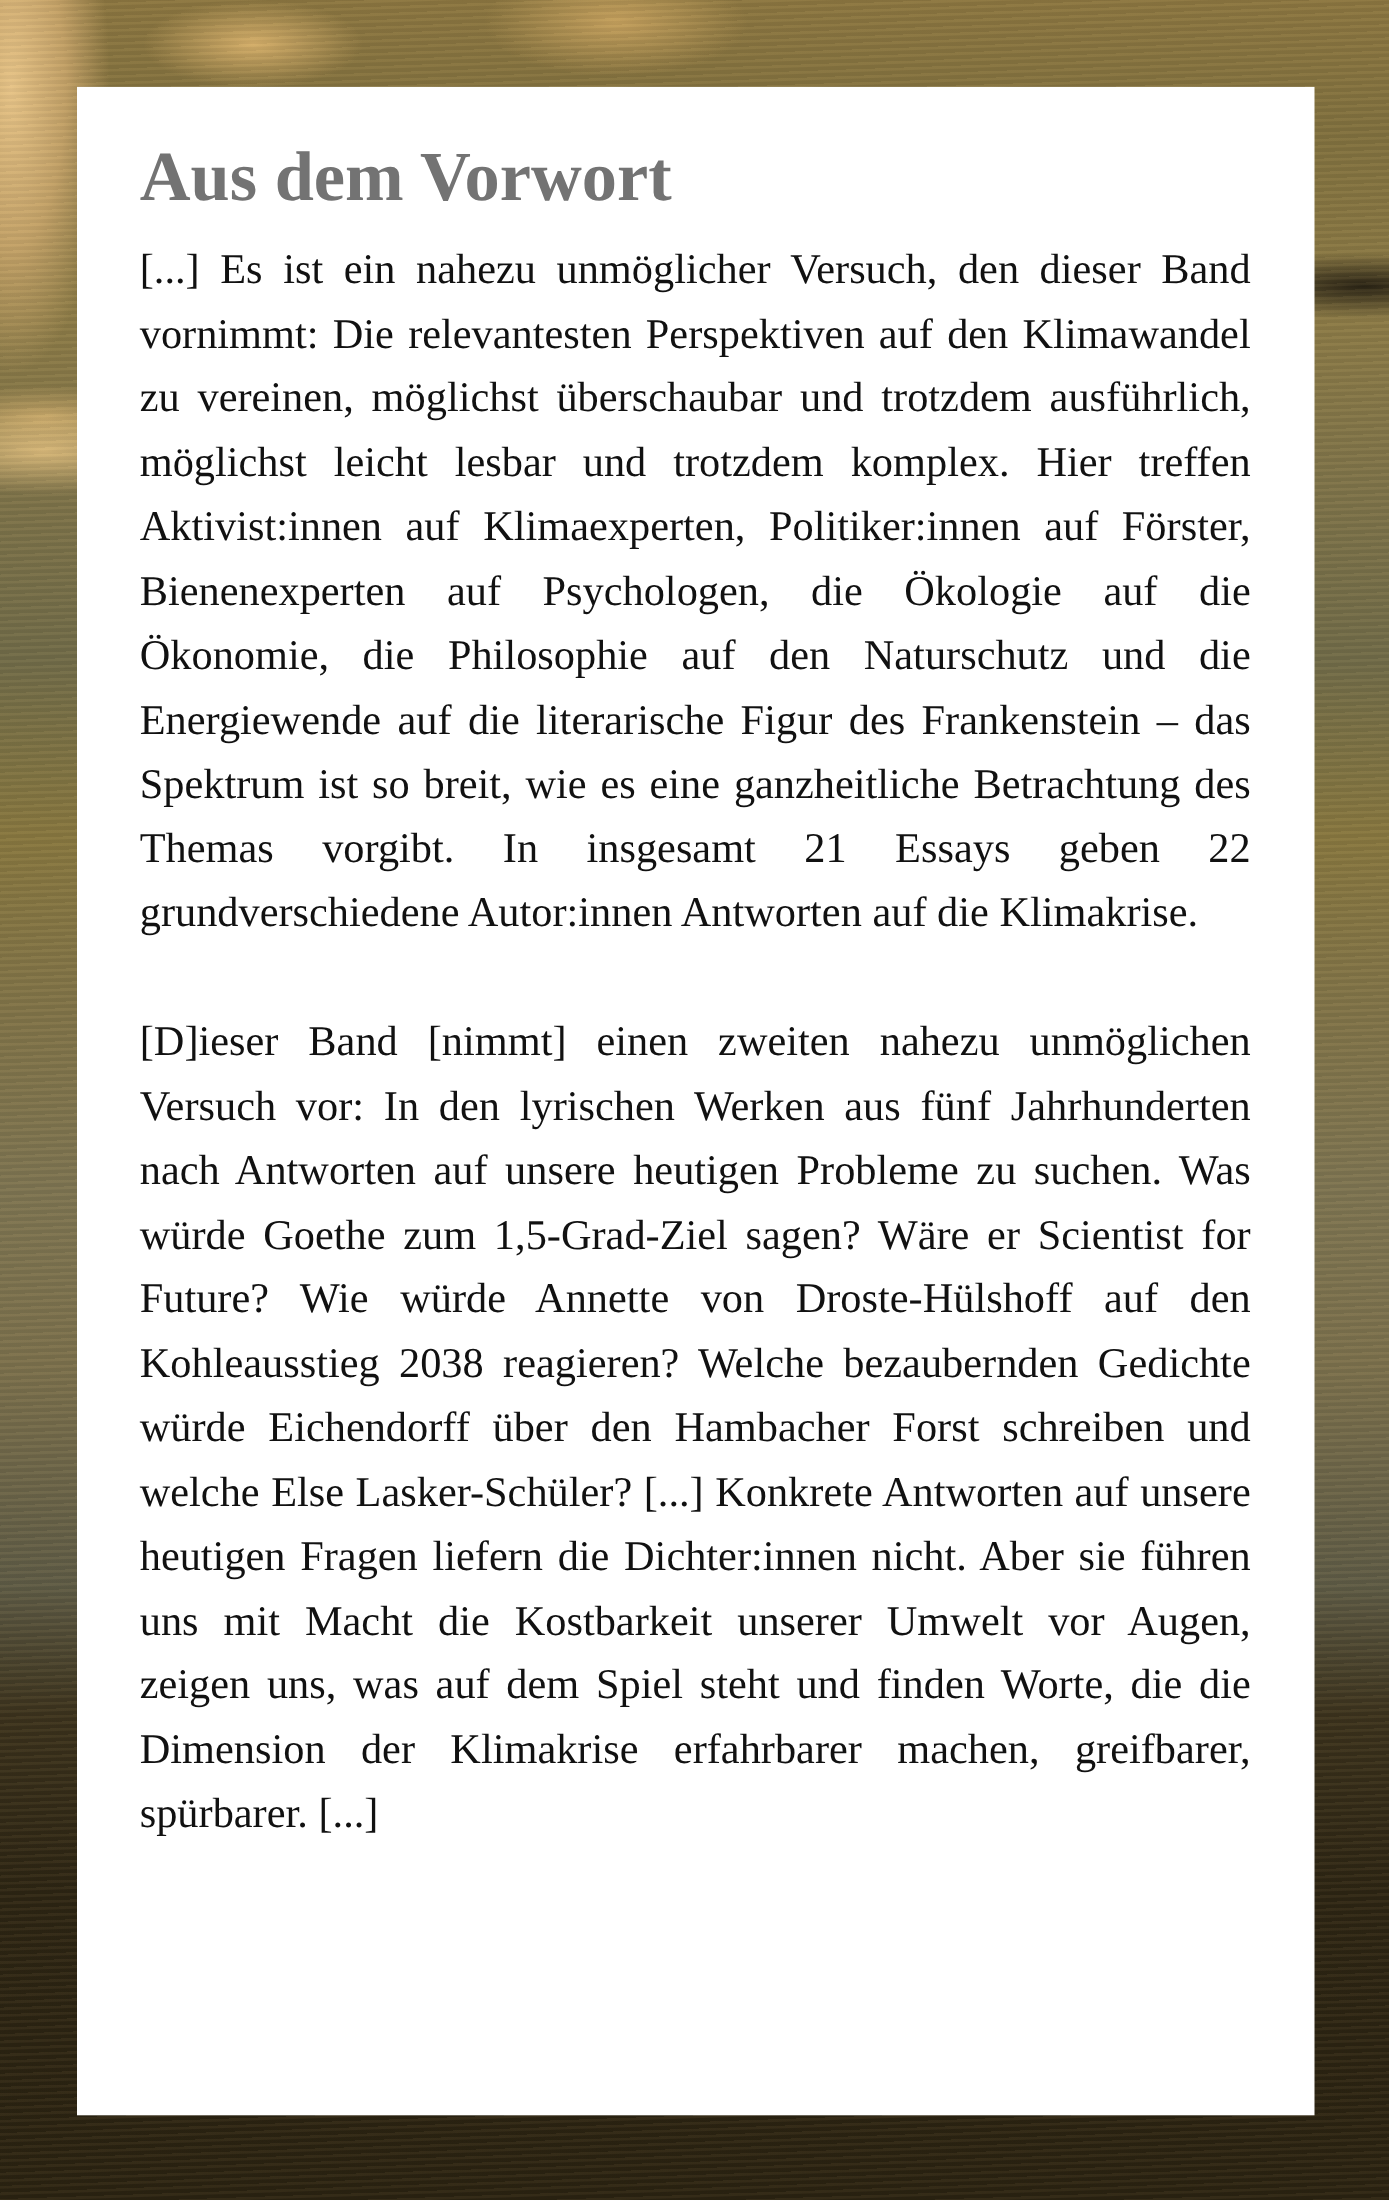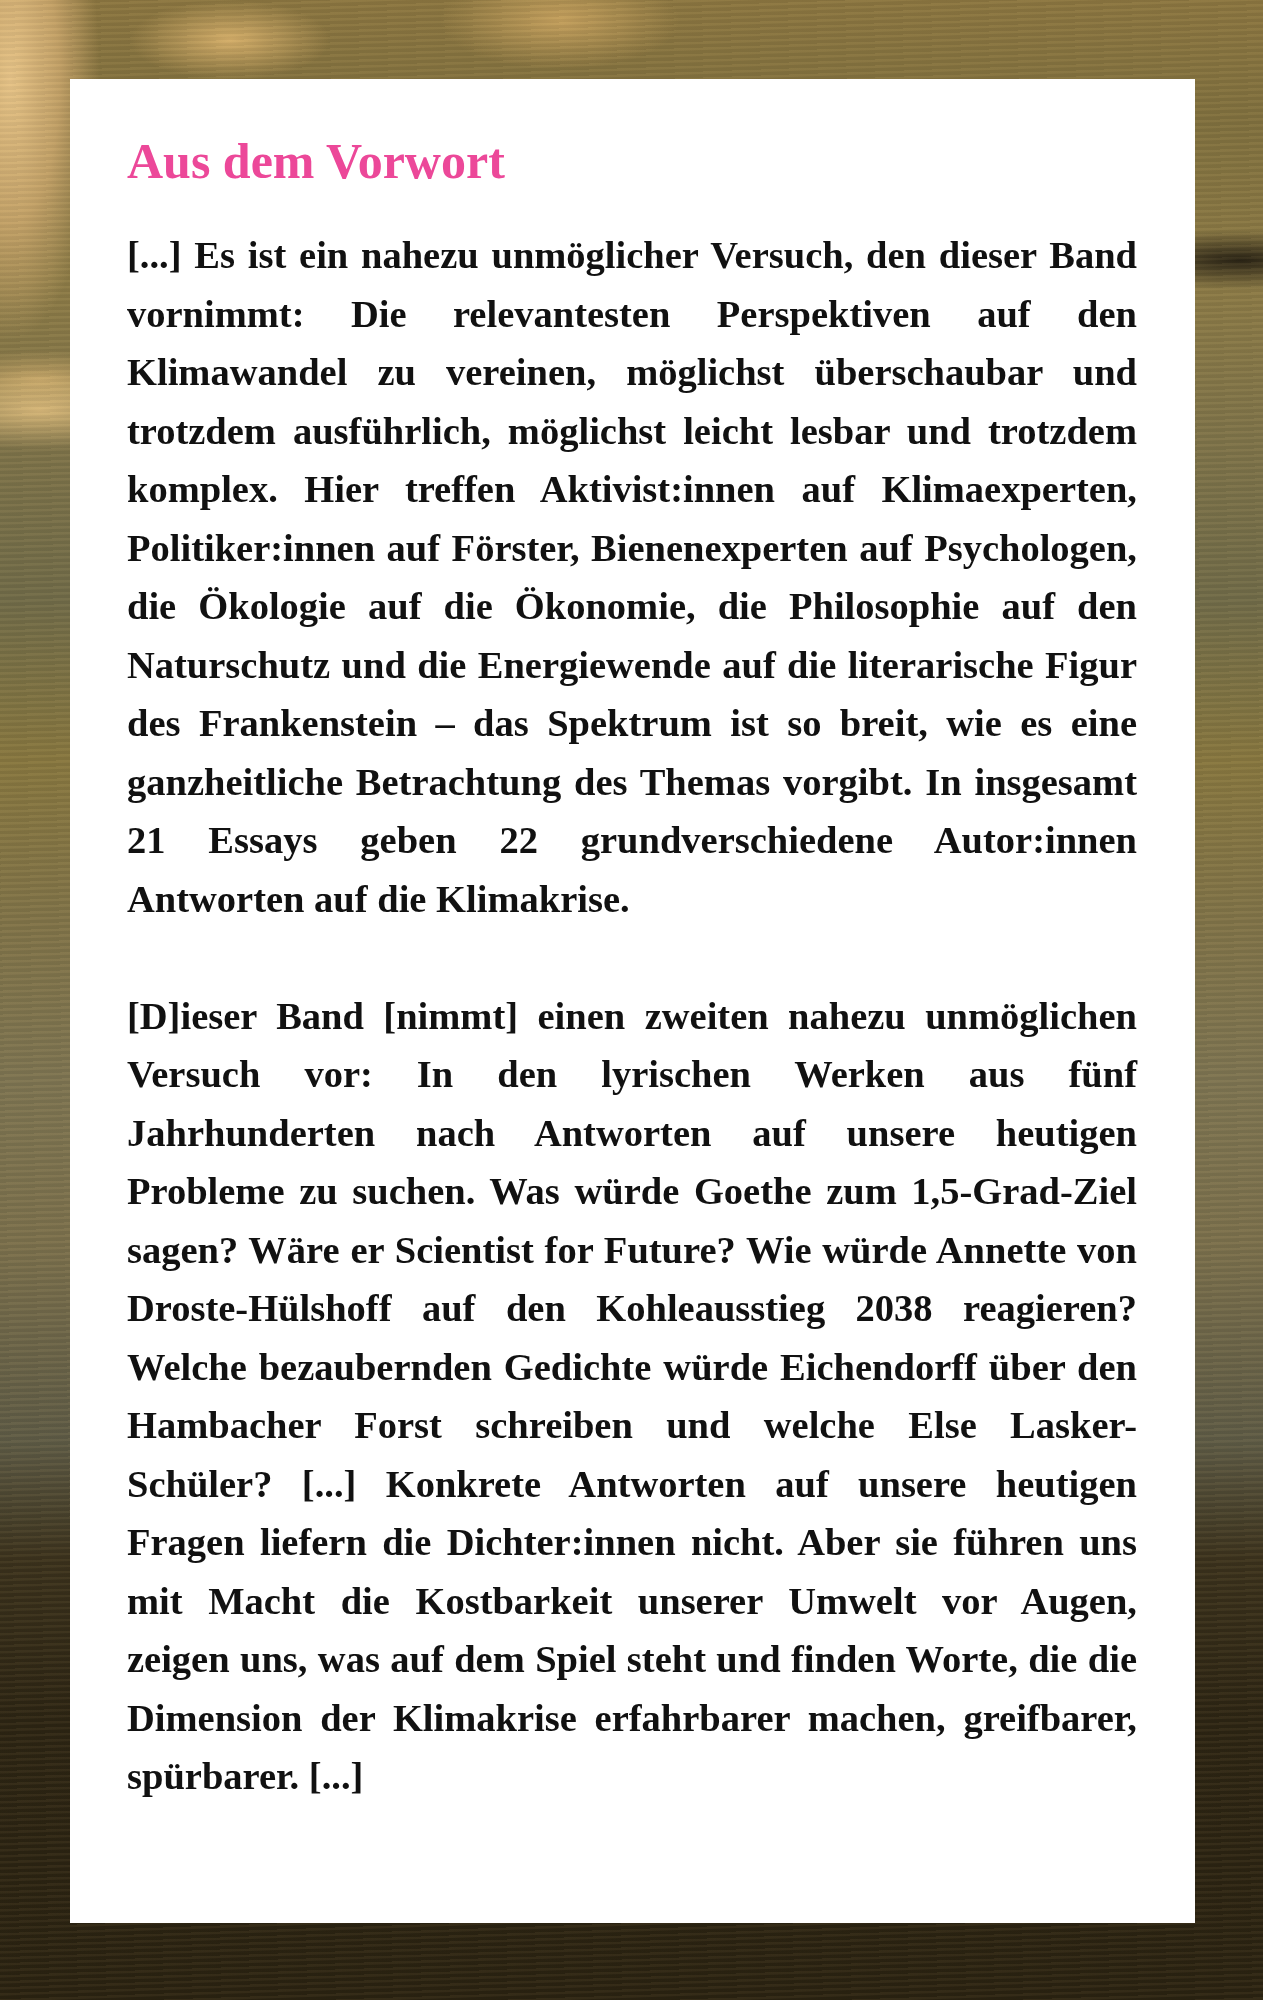--- a/index.html
+++ b/index.html
@@ -57,28 +57,27 @@
       width: 1125px;
       height: 1844px;
       background: #ffffff;
       box-sizing: border-box;
       padding: 42px 58px 0 57px;
     }
     .card h1 {
       margin: 0;
       font-family: "Liberation Serif", "DejaVu Serif", serif;
       font-weight: bold;
-      font-size: 50px;
+      font-size: 64px;
       line-height: 80px;
-      color: #ec4899;
+      color: #737373;
       letter-spacing: 0px;
     }
     .card .body {
-      margin-top: 25px;
-      font-weight: bold;
+      margin-top: 15px;
     }
     .card p {
       margin: 0;
       font-size: 38.5px;
       line-height: 58.5px;
       text-align: justify;
       color: #111;
     }
     .card p + p {
       margin-top: 58.5px;

